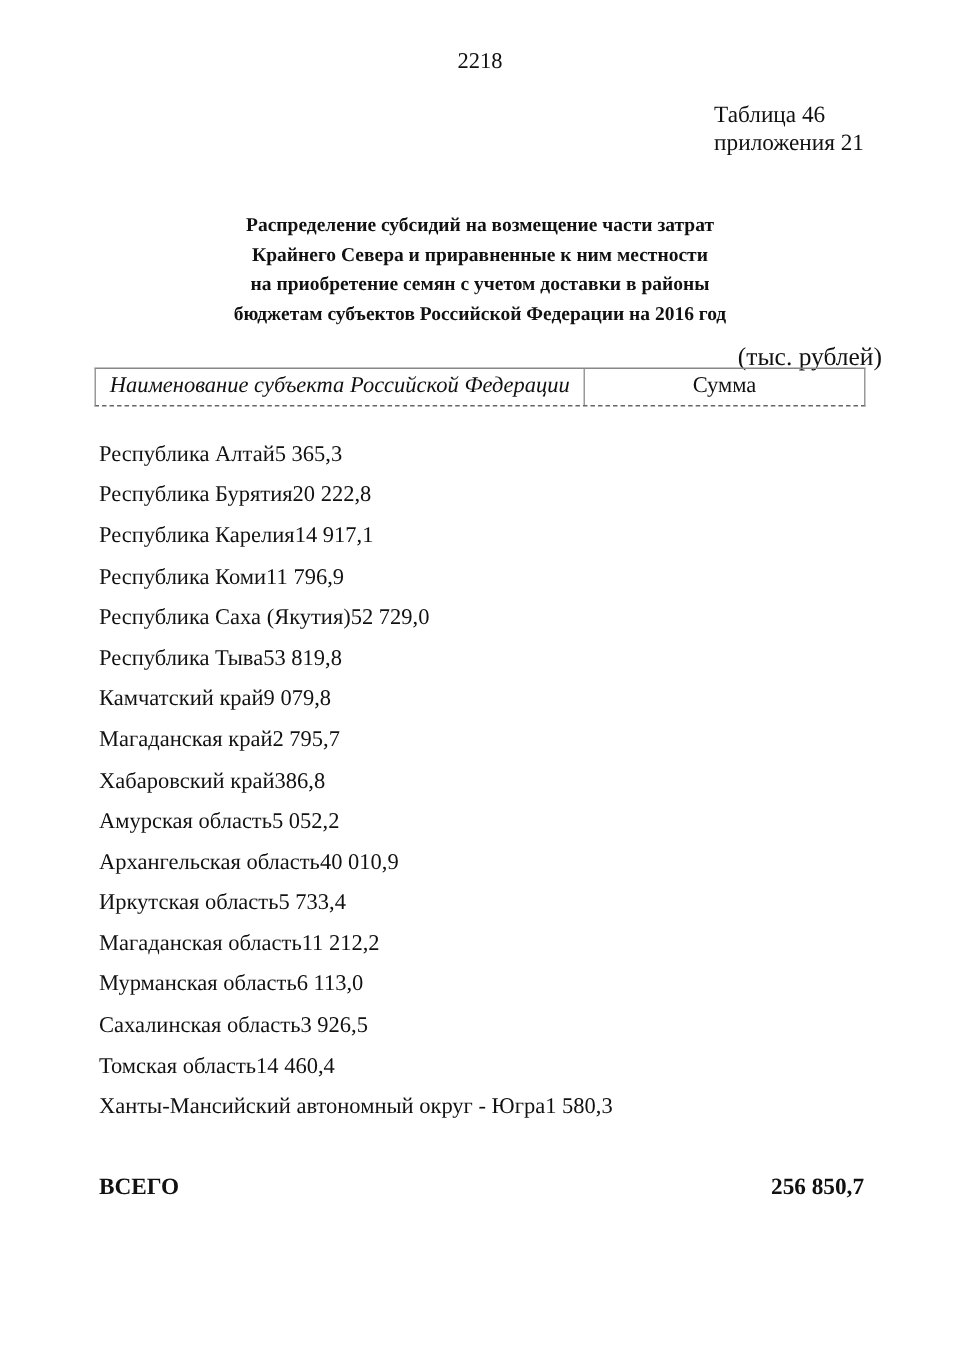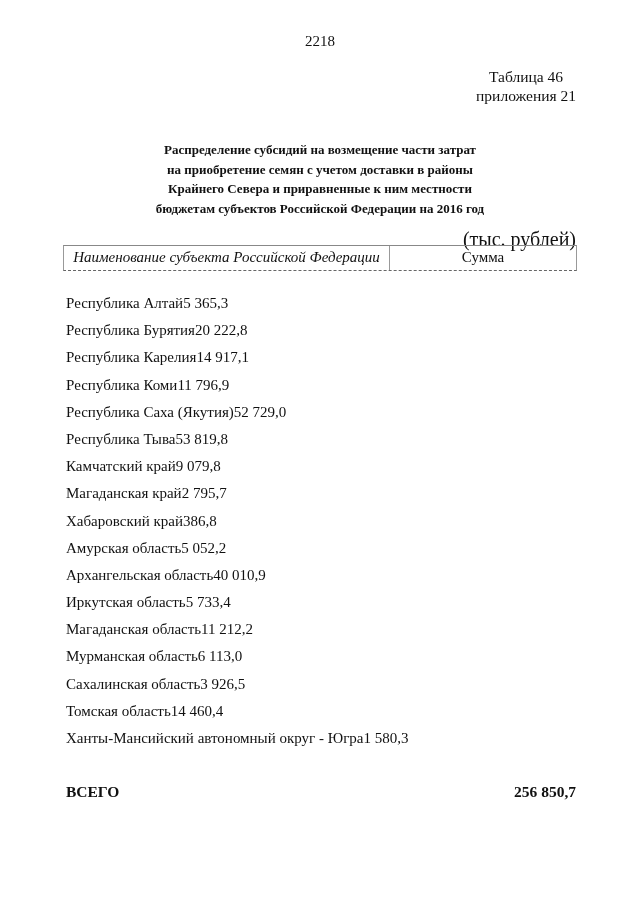--- a/index.html
+++ b/index.html
@@ -1,22 +1,22 @@
 <!DOCTYPE html>
 <html><head>
   <meta charset="utf-8">
   <style>
     html, body { margin: 0; padding: 0; background: #ffffff; }
     body { width: 640px; height: 905px; position: relative; overflow: hidden;
            font-family: "Liberation Serif", "DejaVu Serif", serif; color: #111; }
     .page-number { position: absolute; top: 33px; left: 0; width: 100%; text-align: center; font-size: 15px; }
-    .annex { position: absolute; top: 67px; right: 64px; text-align: center; font-size: 15.5px; line-height: 19px; }
+    .annex { position: absolute; top: 67px; right: 64px; text-align: left; font-size: 15.5px; line-height: 19px; }
     .title { position: absolute; top: 140px; left: 60px; width: 520px; text-align: center;
              font-weight: bold; font-size: 13px; line-height: 19.5px; }
-    .units { position: absolute; top: 228px; right: 64px; font-size: 20px; }
+    .units { position: absolute; top: 228px; right: 52px; font-size: 17px; }
     .header-table { position: absolute; top: 245px; left: 63px; width: 512px; height: 24px;
                     border-top: 1px solid #888; border-left: 1px solid #999; border-right: 1px solid #999;
                     border-bottom: 1px dashed #666; display: flex; font-size: 15px; }
     .header-table .col-name { width: 325px; border-right: 1px solid #999; text-align: center; line-height: 22px; font-style: italic; }
     .header-table .col-sum { flex: 1; text-align: center; line-height: 22px; }
     .rows { position: absolute; top: 292px; left: 66px; width: 510px; }
     .row { display: flex; height: 27.2px; line-height: 22px; font-size: 15px; }
     .total { position: absolute; top: 783px; left: 66px; width: 510px; display: flex;
              justify-content: space-between; font-weight: bold; font-size: 15.5px; text-align: right; }
   </style>
@@ -25,22 +25,22 @@
 
 <div class="page-number">2218</div>
 
 <div class="annex">
   <div>Таблица 46</div>
   <div>приложения 21</div>
 </div>
 
 <div class="title">
   <div>Распределение субсидий на возмещение части затрат</div>
+  <div>Крайнего Севера и приравненные к ним местности</div>
   <div>на приобретение семян с учетом доставки в районы</div>
-  <div>Крайнего Севера и приравненные к ним местности</div>
   <div>бюджетам субъектов Российской Федерации на 2016 год</div>
 </div>
 
 <div class="units">(тыс. рублей)</div>
 
 <div class="header-table">
   <div class="col-name">Наименование субъекта Российской Федерации</div>
   <div class="col-sum">Сумма</div>
 </div>
 

